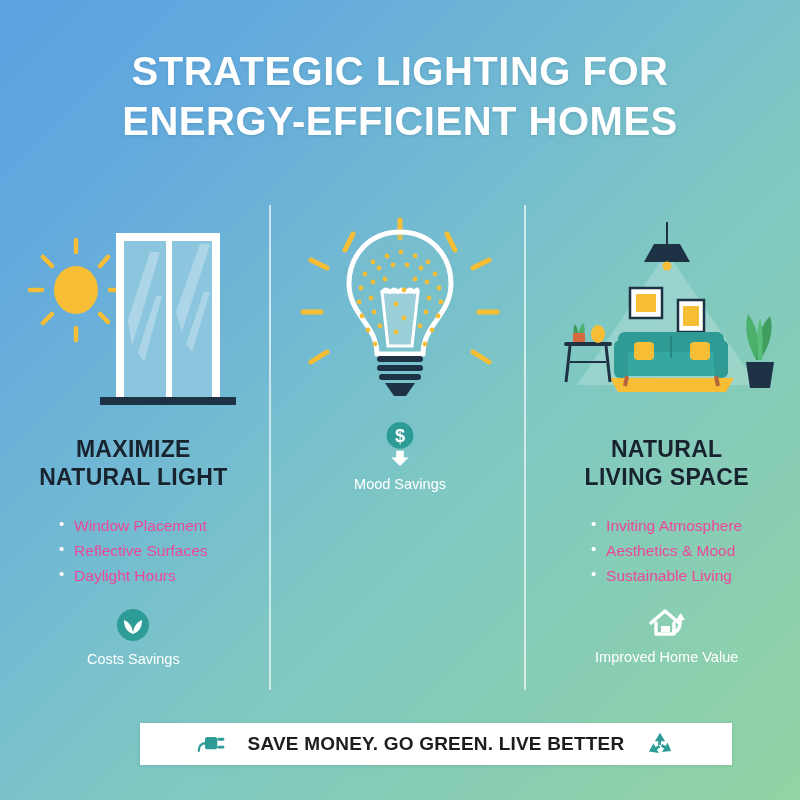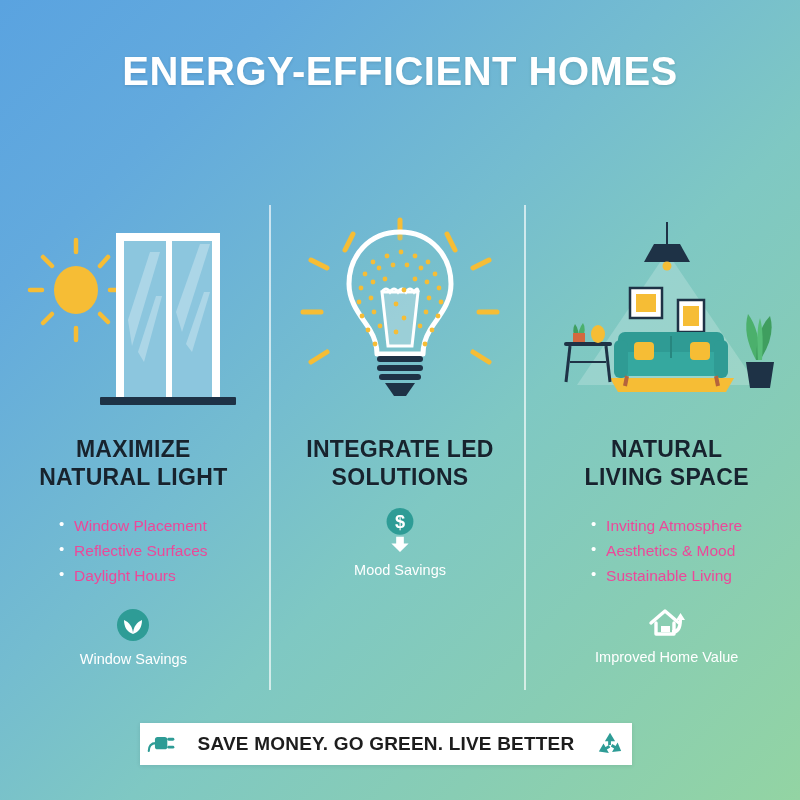--- a/index.html
+++ b/index.html
@@ -75,39 +75,40 @@
     color:#ffffff;
     font-size:14.5px;
     white-space:nowrap;
   }
   .col2 .badge { margin-top:16px; }
   .col3 .badge { margin-top:18px; }
 
   
   .banner {
     position:absolute; left:140px; top:723px;
-    width:492px; height:42px;
+    width:592px; height:42px;
     background:#ffffff;
     display:flex; align-items:center; justify-content:center;
     gap:21px;
     box-shadow:0 1px 4px rgba(20,50,60,0.12);
   }
   .banner-text {
     color:#1d1d1d;
     font-weight:bold;
     font-size:19px;
     letter-spacing:0.2px;
     white-space:nowrap;
   }
   .plug-icon, .recycle-icon { width:30px; height:26px; display:block; flex:none; }
 </style>
 </head>
 <body>
 
 <div class="title">
+  <span>STRATEGIC LIGHTING FOR</span>
   <span class="l2">ENERGY-EFFICIENT HOMES</span>
 </div>
 
 <div class="divider d1"></div>
 <div class="divider d2"></div>
 
 <div class="columns">
 
   <div class="col col1">
     <div class="art">
@@ -150,21 +151,21 @@
       <li>Reflective Surfaces</li>
       <li>Daylight Hours</li>
     </ul>
 
     <div class="badge">
       <svg class="badge-icon" viewBox="0 0 34 34">
         <circle cx="17" cy="17" r="16" fill="#2e9c96"></circle>
         <path d="M17 26 C17 19 13 14 8 12 C8 19 11 24 17 26 Z" fill="#ffffff"></path>
         <path d="M17 26 C17 19 21 14 26 12 C26 19 23 24 17 26 Z" fill="#ffffff"></path>
       </svg>
-      <div class="badge-label">Window Savings</div>
+      <div class="badge-label">Costs Savings</div>
     </div>
   </div>
 
   <div class="col col2">
     <div class="art">
       <svg viewBox="0 0 270 205" width="270" height="205" style="position:absolute;left:50%;transform:translateX(-50%);top:0;">
 
         <g stroke="#f6bd35" stroke-width="5" stroke-linecap="round">
           <line x1="135" y1="20" x2="135" y2="38"></line>
           <line x1="88" y1="34" x2="80" y2="50"></line>
@@ -222,24 +223,20 @@
 
         <g fill="#1e3246">
           <rect x="112" y="156" width="46" height="6" rx="3"></rect>
           <rect x="112" y="165" width="46" height="6" rx="3"></rect>
           <rect x="114" y="174" width="42" height="6" rx="3"></rect>
           <polygon points="120,183 150,183 141,196 129,196"></polygon>
         </g>
       </svg>
     </div>
 
-    <div class="heading">
-      <span>INTEGRATE LED</span>
-      <span class="l2">SOLUTIONS</span>
-    </div>
 
 
     <div class="badge">
       <svg class="badge-icon" viewBox="0 0 34 48" style="height:46px;">
         <circle cx="17" cy="15" r="14" fill="#2e9c96"></circle>
         <text x="17" y="22" text-anchor="middle" font-family="Liberation Sans, sans-serif" font-size="19" font-weight="bold" fill="#ffffff">$</text>
         <path d="M13 31 L21 31 L21 38 L26 38 L17 47 L8 38 L13 38 Z" fill="#ffffff"></path>
       </svg>
       <div class="badge-label">Mood Savings</div>
     </div>

